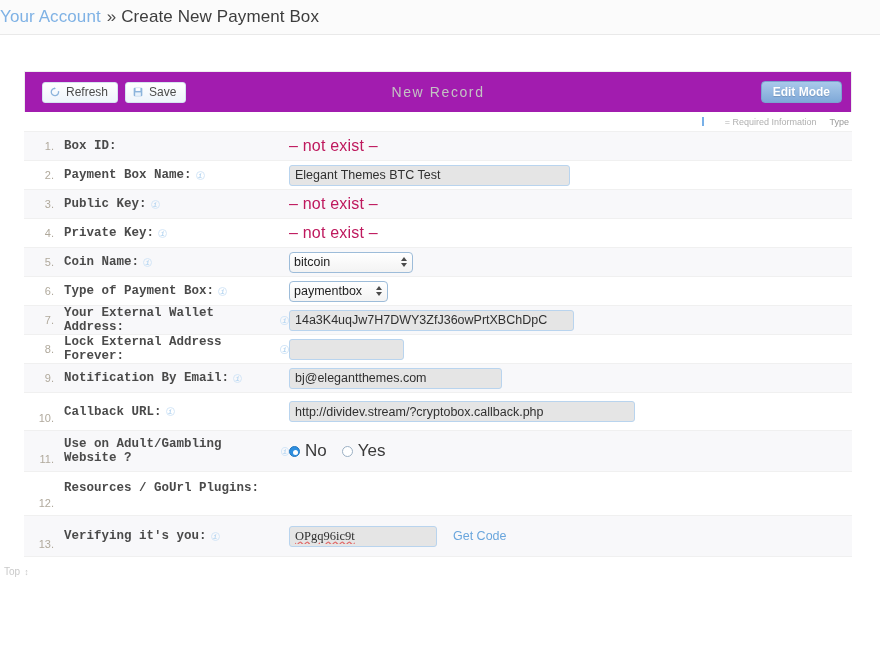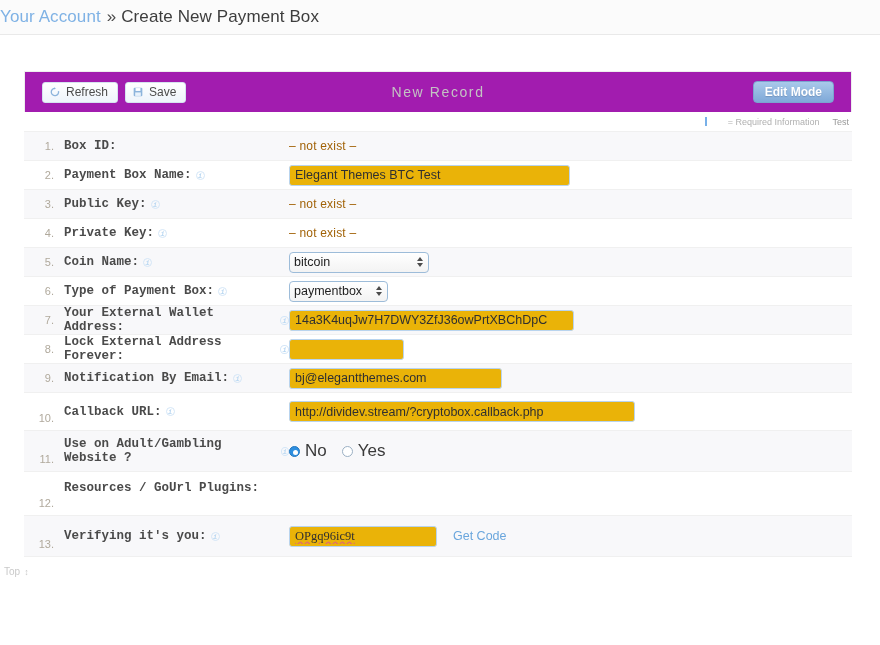--- a/index.html
+++ b/index.html
@@ -76,21 +76,21 @@
     position: absolute;
     left: 0; right: 0;
     text-align: center;
     font-size: 14px;
     letter-spacing: 1.6px;
     color: #c3c3c3;
     pointer-events: none;
   }
   .edit-mode {
     position: absolute;
-    right: 17px;
+    right: 9px;
     top: 9px;
     height: 22px;
     padding: 0 11px;
     display: inline-flex;
     align-items: center;
     background: linear-gradient(#a9c9ea, #7fa9d8);
     border: 1px solid #7ba3d0;
     border-radius: 4px;
     color: #ffffff;
     font-size: 12px;
@@ -161,33 +161,33 @@
     border-radius: 50%;
     border: 1px solid #d4e6f7;
     color: #bcd9f2;
     font-size: 7px;
     line-height: 8px;
     text-align: center;
     font-style: italic;
     font-weight: bold;
   }
   .notexist {
-    font-size: 12px;
-    color: #a16207;
+    font-size: 16px;
+    color: #be185d;
     letter-spacing: .2px;
   }
 
   
   input[type=text] {
     height: 21px;
     padding: 0 5px;
     font-family: "Liberation Sans", sans-serif;
     font-size: 12.5px;
     color: #303030;
-    background: #eab308;
+    background: #e5e5e5;
     border: 1px solid #b9d4ee;
     border-radius: 3px;
     outline: none;
   }
   input.w-name  { width: 281px; }
   input.w-wall  { width: 285px; }
   input.w-lock  { width: 115px; }
   input.w-mail  { width: 213px; }
   input.w-url   { width: 346px; }
   input.w-ver   { width: 148px; text-decoration: underline wavy #e06c6c; font-family: Liberation Serif, serif; }
@@ -215,21 +215,21 @@
     gap: 2px;
     line-height: 0;
   }
   .selwrap .arrows span {
     width: 0; height: 0;
     border-left: 3.5px solid transparent;
     border-right: 3.5px solid transparent;
   }
   .selwrap .arrows .up   { border-bottom: 4px solid #4b4b4b; }
   .selwrap .arrows .down { border-top: 4px solid #4b4b4b; }
-  select.w-coin { width: 140px; }
+  select.w-coin { width: 124px; }
   select.w-type { width: 99px; }
 
   
   .radio-grp { display: flex; align-items: center; gap: 15px; }
   .radio-item { display: inline-flex; align-items: center; gap: 5px; font-size: 17px; color: #3a3a3a; cursor: pointer; }
   .rdo {
     width: 11px; height: 11px;
     border-radius: 50%;
     border: 1px solid #9bb0c4;
     background: #ffffff;
@@ -295,21 +295,21 @@
     </button>
     <div class="rec-title">New Record</div>
     <button class="edit-mode">Edit Mode</button>
   </div>
 
   <div class="reqbar">
     <span class="req-left">
       <span class="req-mark"></span>
       <span class="req-text">= Required Information</span>
     </span>
-    <span class="help-link">Test</span>
+    <span class="help-link">Type</span>
   </div>
 
   <div class="rows">
 
     <div class="row alt">
       <div class="num">1.</div>
       <div class="label">
           <span>Box ID:</span>
         </div>
       <div class="value">

